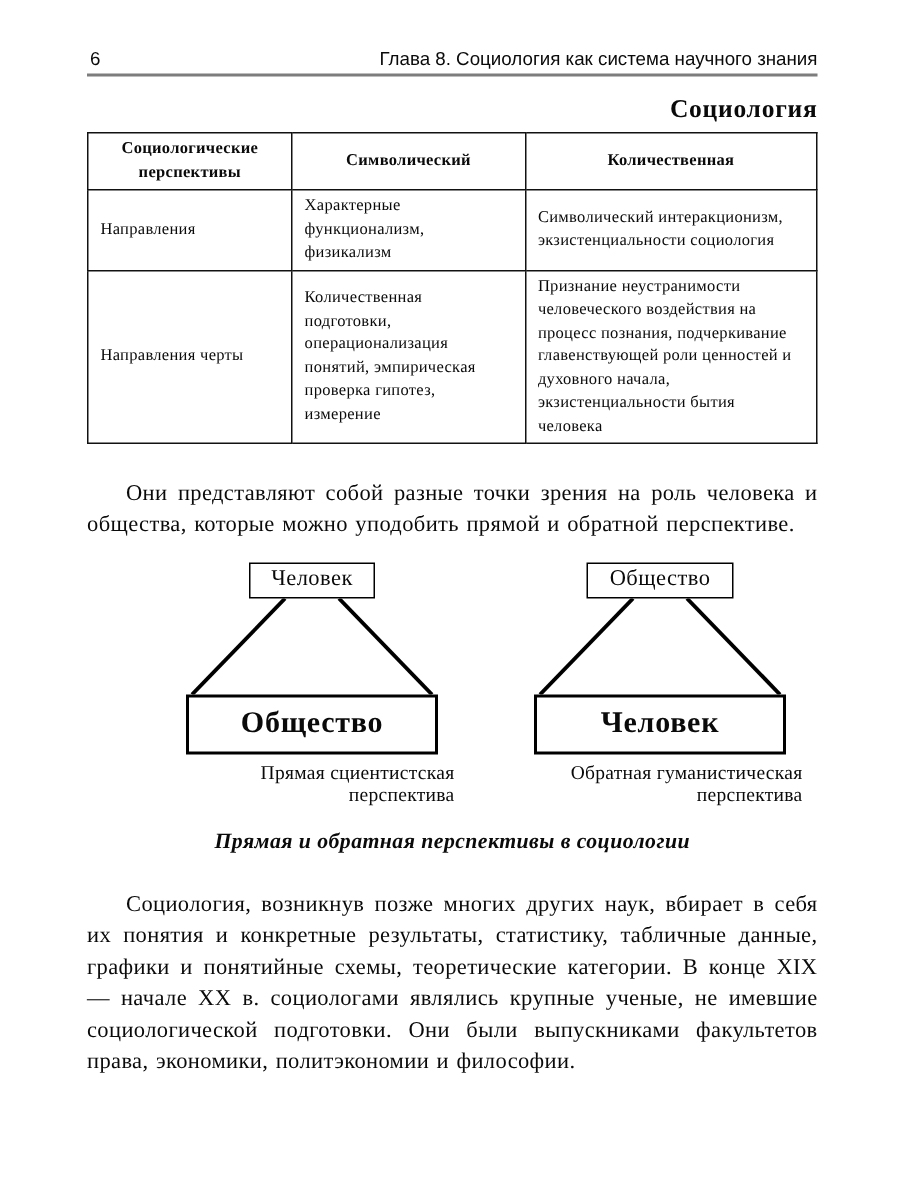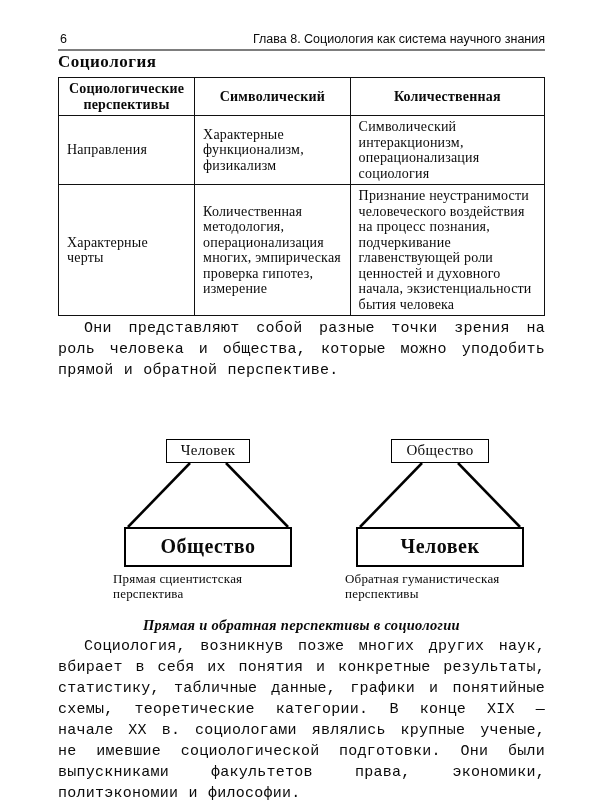--- a/index.html
+++ b/index.html
@@ -24,33 +24,33 @@
     font-family: "Liberation Sans", sans-serif;
     font-size: 12.5px;
     border-bottom: 2px solid #7d7d7d;
     padding-bottom: 3px;
   }
   .running-head .pagenum { padding-left: 2px; }
   .running-head .chapter { text-align: right; }
 
   
   .table-title {
-    text-align: left;
+    text-align: right;
     font-weight: bold;
     font-size: 17px;
     letter-spacing: 0.5px;
-    margin-top: 1px;
+    margin-top: 12px;
   }
 
   
   table.persp {
     width: 100%;
     border-collapse: collapse;
     margin-top: 5px;
-    font-size: 14px;
+    font-size: 11px;
     line-height: 15.5px;
     letter-spacing: 0.2px;
   }
   table.persp th, table.persp td {
     border: 1.5px solid #111;
     padding: 3px 8px;
     vertical-align: middle;
   }
   table.persp th { font-weight: bold; text-align: center; }
   col.c1 { width: 28%; }
@@ -58,33 +58,32 @@
   col.c3 { width: 40%; }
 
   
   .para {
     font-size: 15px;
     line-height: 21px;
     text-align: justify;
     text-indent: 26px;
     letter-spacing: 0.25px;
     word-spacing: 1px;
-    margin: 2px 0 0 0;
-    font-family: Liberation Mono, monospace;
+    margin: 23px 0 0 0;
   }
   .para.tight { margin-top: 0; }
 
   
   .figure {
     display: flex;
     justify-content: space-between;
     margin-top: 14px;
     padding: 0 28px 0 34px;
   }
-  .diagram { width: 232px; margin-top: 44px; }
+  .diagram { width: 232px; }
   .small-box {
     width: max-content;
     margin: 0 auto;
     border: 1.5px solid #000;
     padding: 2px 14px 3px 14px;
     font-size: 15px;
     letter-spacing: 0.3px;
     background: #fff;
   }
   .lines-svg { display: block; margin: 0 auto; }
@@ -95,21 +94,21 @@
     text-align: center;
     font-size: 20px;
     font-weight: bold;
     letter-spacing: 0.5px;
     padding: 6px 0 7px 0;
     background: #fff;
   }
   .diagram-caption {
     margin: 5px auto 0 auto;
     width: 190px;
-    text-align: left;
+    text-align: right;
     font-size: 13px;
     line-height: 14.5px;
     letter-spacing: 0.2px;
   }
   .figure-caption {
     text-align: center;
     font-style: italic;
     font-weight: bold;
     font-size: 14.5px;
     letter-spacing: 0.3px;
@@ -138,25 +137,25 @@
       <tr>
         <th>Социологические перспективы</th>
         <th>Символический</th>
         <th>Количественная</th>
       </tr>
     </thead>
     <tbody>
       <tr>
         <td>Направления</td>
         <td>Характерные функционализм, физикализм</td>
-        <td>Символический интеракционизм, операционализация социология</td>
+        <td>Символический интеракционизм, экзистенциальности социология</td>
       </tr>
       <tr>
-        <td>Характерные черты</td>
-        <td>Количественная методология, операционализация многих, эмпирическая проверка гипотез, измерение</td>
+        <td>Направления черты</td>
+        <td>Количественная подготовки, операционализация понятий, эмпирическая проверка гипотез, измерение</td>
         <td>Признание неустранимости человеческого воздействия на процесс познания, подчеркивание главенствующей роли ценностей и духовного начала, экзистенциальности бытия человека</td>
       </tr>
     </tbody>
   </table>
 
   <p class="para">Они представляют собой разные точки зрения на роль человека и общества, которые можно уподобить прямой и обратной перспективе.</p>
 
   <div class="figure">
 
     <div class="diagram">
@@ -169,21 +168,21 @@
       <div class="diagram-caption">Прямая сциентистская перспектива</div>
     </div>
 
     <div class="diagram">
       <div class="small-box">Общество</div>
       <svg class="lines-svg" width="232" height="64" viewBox="0 0 232 64">
         <line x1="98" y1="0" x2="36" y2="64" stroke="#000" stroke-width="2.6"></line>
         <line x1="134" y1="0" x2="196" y2="64" stroke="#000" stroke-width="2.6"></line>
       </svg>
       <div class="big-box">Человек</div>
-      <div class="diagram-caption">Обратная гуманистическая перспективы</div>
+      <div class="diagram-caption">Обратная гуманистическая перспектива</div>
     </div>
 
   </div>
 
   <div class="figure-caption">Прямая и обратная перспективы в социологии</div>
 
   <p class="para">Социология, возникнув позже многих других наук, вбирает в себя их понятия и конкретные результаты, статистику, табличные данные, графики и понятийные схемы, теоретические категории. В конце XIX — начале XX в. социологами являлись крупные ученые, не имевшие социологической подготовки. Они были выпускниками факультетов права, экономики, политэкономии и философии.</p>
 
 </div>
 

